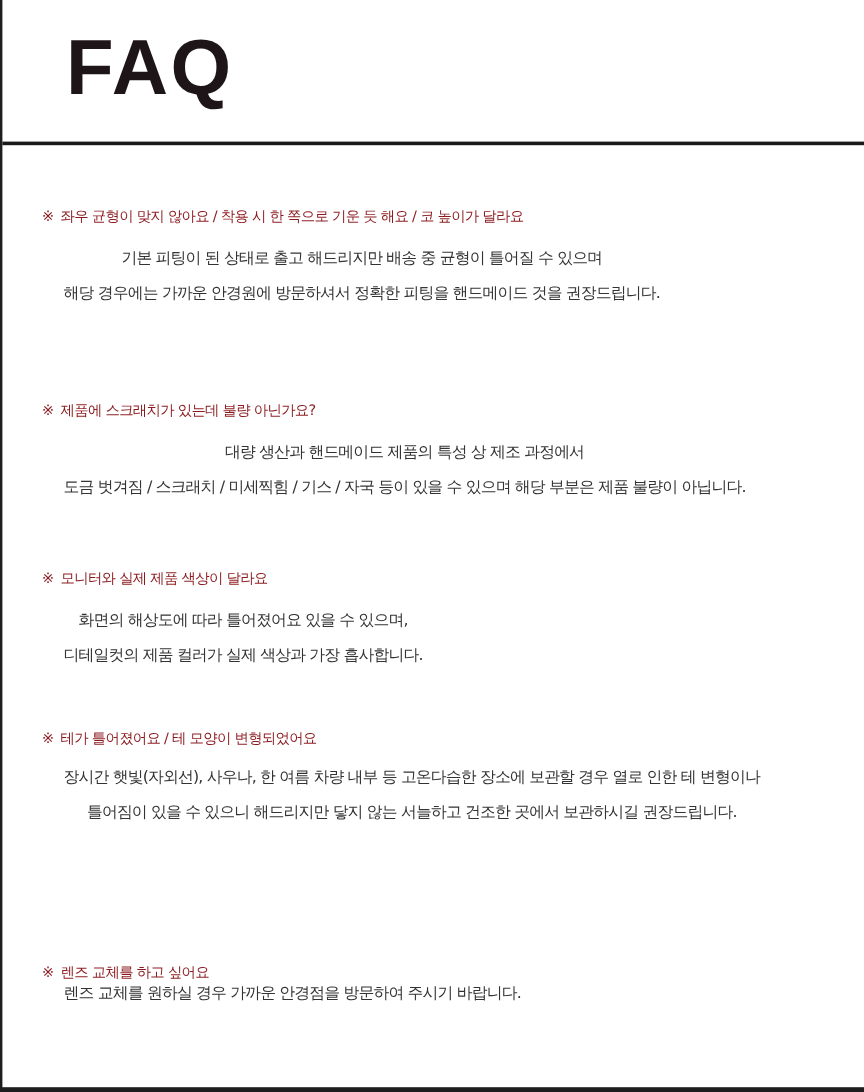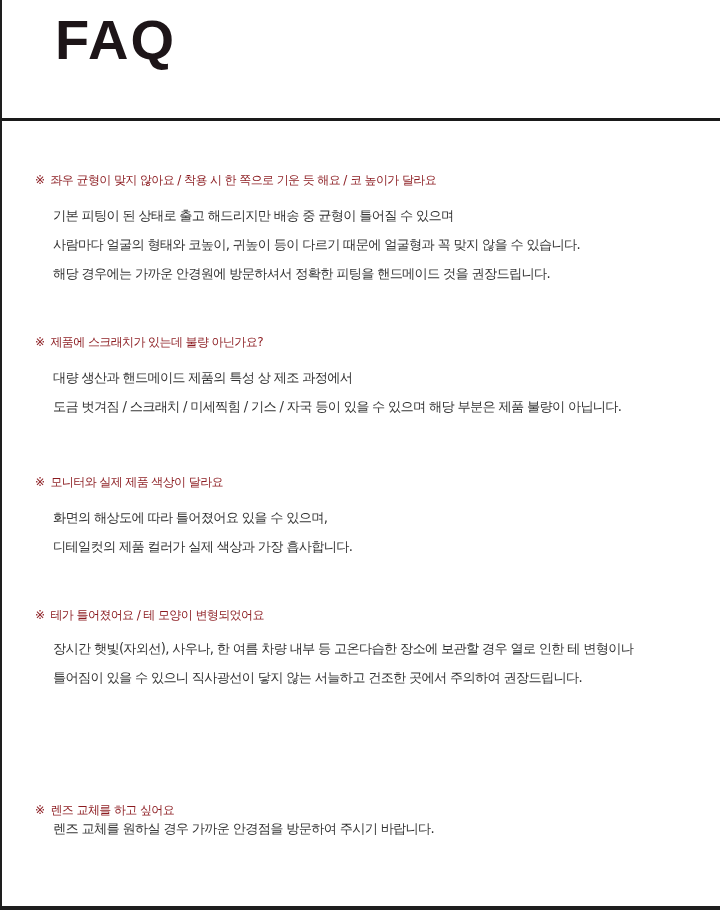--- a/index.html
+++ b/index.html
@@ -26,25 +26,25 @@
     .header {
       position: absolute;
       left: 2px;
       top: 0;
       width: 718px;
       height: 118px;
     }
     .page-title {
       position: absolute;
       left: 53px;
-      top: 10px;
+      top: 26px;
       margin: 0;
       font-family: "Liberation Sans", sans-serif;
       font-weight: bold;
-      font-size: 56px;
+      font-size: 65px;
       letter-spacing: 2px;
       color: #1d1518;
       line-height: 60px;
     }
     .divider {
       position: absolute;
       left: 2px;
       top: 118px;
       width: 718px;
       height: 3px;
@@ -83,20 +83,21 @@
       margin: 0;
       font-size: 13.2px;
       color: #333333;
       letter-spacing: -0.7px;
       white-space: nowrap;
     }
     .answer .line {
       display: block;
       height: 29px;
       line-height: 20px;
+      text-align: center;
     }
     .answer .gap {
       display: block;
       height: 29px;
     }
   </style>
 </head>
 <body>
 
 <div class="frame"></div>
@@ -108,21 +109,20 @@
 <div class="divider"></div>
 
 <div class="faq-list">
 
   <section class="faq-item" style="top:49px;">
     <h2 class="question">
       <span class="mark">※</span><span>좌우 균형이 맞지 않아요 / 착용 시 한 쪽으로 기운 듯 해요 / 코 높이가 달라요</span>
     </h2>
     <div class="answer">
       <span class="line">기본 피팅이 된 상태로 출고 해드리지만 배송 중 균형이 틀어질 수 있으며</span>
-      <span class="line">사람마다 얼굴의 형태와 코높이, 귀높이  등이 다르기 때문에 얼굴형과 꼭 맞지 않을 수 있습니다.</span>
       <span class="line">해당 경우에는 가까운 안경원에 방문하셔서 정확한 피팅을 핸드메이드 것을 권장드립니다.</span>
     </div>
   </section>
 
   <section class="faq-item" style="top:211px;">
     <h2 class="question">
       <span class="mark">※</span><span>제품에 스크래치가 있는데 불량 아닌가요?</span>
     </h2>
     <div class="answer">
       <span class="line">대량 생산과 핸드메이드 제품의 특성 상 제조 과정에서</span>
@@ -139,21 +139,21 @@
       <span class="line">디테일컷의 제품 컬러가 실제 색상과 가장 흡사합니다.</span>
     </div>
   </section>
 
   <section class="faq-item" style="top:484px;">
     <h2 class="question">
       <span class="mark">※</span><span>테가 틀어졌어요 / 테 모양이 변형되었어요</span>
     </h2>
     <div class="answer" style="top:34px;">
       <span class="line">장시간 햇빛(자외선), 사우나, 한 여름 차량 내부 등 고온다습한 장소에 보관할 경우 열로 인한 테 변형이나</span>
-      <span class="line">틀어짐이 있을 수 있으니 직사광선이 닿지 않는 서늘하고 건조한 곳에서 주의하여 권장드립니다.</span>
+      <span class="line">틀어짐이 있을 수 있으니 해드리지만 닿지 않는 서늘하고 건조한 곳에서 보관하시길 권장드립니다.</span>
       <span class="gap"></span>
     </div>
   </section>
 
   <section class="faq-item" style="top:679px;">
     <h2 class="question">
       <span class="mark">※</span><span>렌즈 교체를 하고 싶어요</span>
     </h2>
     <div class="answer" style="top:19px;">
       <span class="line">렌즈 교체를 원하실 경우 가까운 안경점을 방문하여 주시기 바랍니다.</span>

